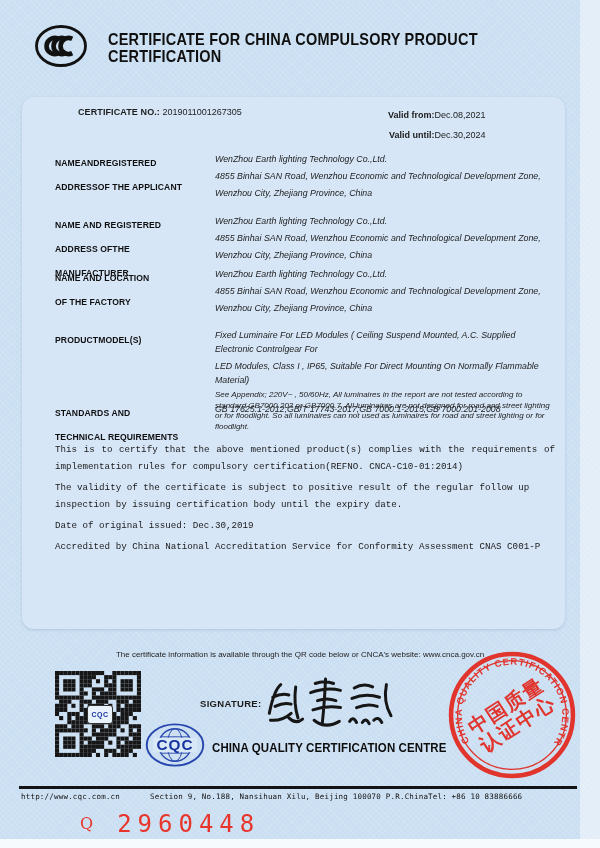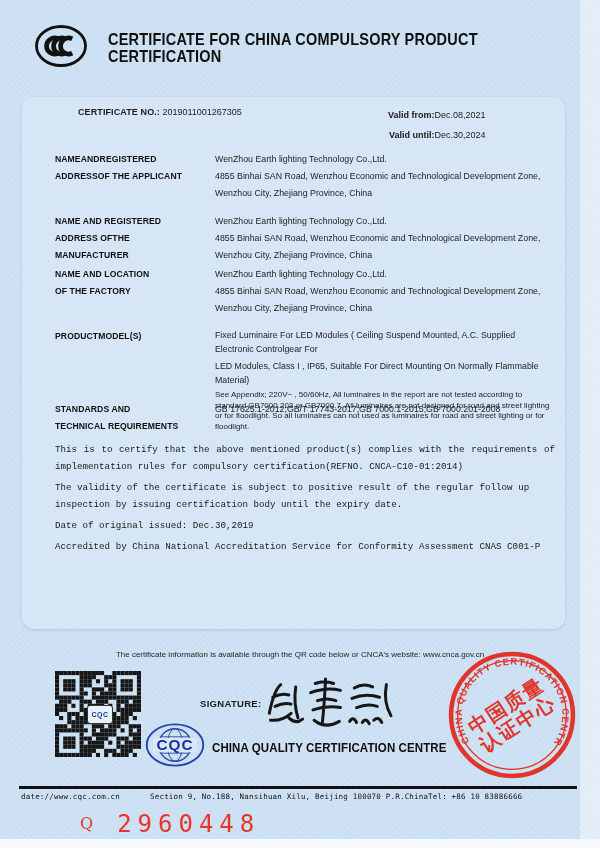--- a/index.html
+++ b/index.html
@@ -20,22 +20,22 @@
   .ccc-logo{flex:0 0 auto; margin-right:20px;}
   .title{font-weight:bold; font-size:14.5px; letter-spacing:.2px; color:#101010; transform:scaleY(1.08);}
 
   
   .panel{
     position:absolute; left:22px; top:97px; width:543px; height:532px;
     background:#d6e6f7; border-radius:12px;
     box-shadow:0 1px 3px rgba(90,120,160,.25);
   }
   .row{position:absolute; left:33px; right:14px; display:flex;}
-  .lbl{width:160px; flex:0 0 160px; font-weight:bold; font-size:8.6px; line-height:17px; color:#0f0f0f; white-space:pre-line; letter-spacing:.1px;}
-  .val{flex:1; font-size:8.8px; line-height:17px; color:#222;}
+  .lbl{width:160px; flex:0 0 160px; font-weight:bold; font-size:8.6px; line-height:24px; color:#0f0f0f; white-space:pre-line; letter-spacing:.1px;}
+  .val{flex:1; font-size:8.8px; line-height:17px; color:#222;font-style:italic;}
   .val .addr{margin-top:0;}
   .certline{position:absolute; left:56px; top:10px; font-size:9px;}
   .certline b{font-weight:bold; font-size:9px; letter-spacing:.1px;}
   .validblock{position:absolute; left:366px; top:8px; font-size:9px; line-height:20px;text-align:right;}
   .validblock b{font-weight:bold;}
   .prod-l1{font-size:8.8px; line-height:14px; margin-bottom:3px;}
   .prod-note{font-size:8px; line-height:10.5px; margin-top:3px; color:#222;}
   .statements{position:absolute; left:33px; top:344px; width:500px; font-size:9.2px; line-height:17px; color:#1a1a1a;}
   .statements p{margin:0 0 4px 0;font-family:Liberation Mono, monospace;}
   .statements p.just{text-align:justify;}
@@ -477,21 +477,21 @@
         <textPath href="#ringPath" startOffset="0">CHINA  QUALITY  CERTIFICATION  CENTRE</textPath>
       </text>
       <g transform="rotate(-33 85 85)" class="stamp-cjk">
         <text x="85" y="80" text-anchor="middle" font-size="24" font-weight="bold" fill="#e3261d" letter-spacing="2">中国质量</text>
         <text x="85" y="106" text-anchor="middle" font-size="24" font-weight="bold" fill="#e3261d" letter-spacing="2">认证中心</text>
       </g>
     </svg>
   </span>
 
   <div class="footer-rule"></div>
-  <div class="footer-text ft-web">date://www.cqc.com.cn</div>
+  <div class="footer-text ft-web">http://www.cqc.com.cn</div>
   <div class="footer-text ft-addr">Section 9, No.188, Nansihuan Xilu, Beijing 100070 P.R.China</div>
   <div class="footer-text ft-tel">Tel: +86 10 83886666</div>
   <div class="serial">
     <span class="q">Q</span><span class="num">2960448</span>
   </div>
 
   <div class="edge-bottom"></div>
 </div>
 
 </body></html>

